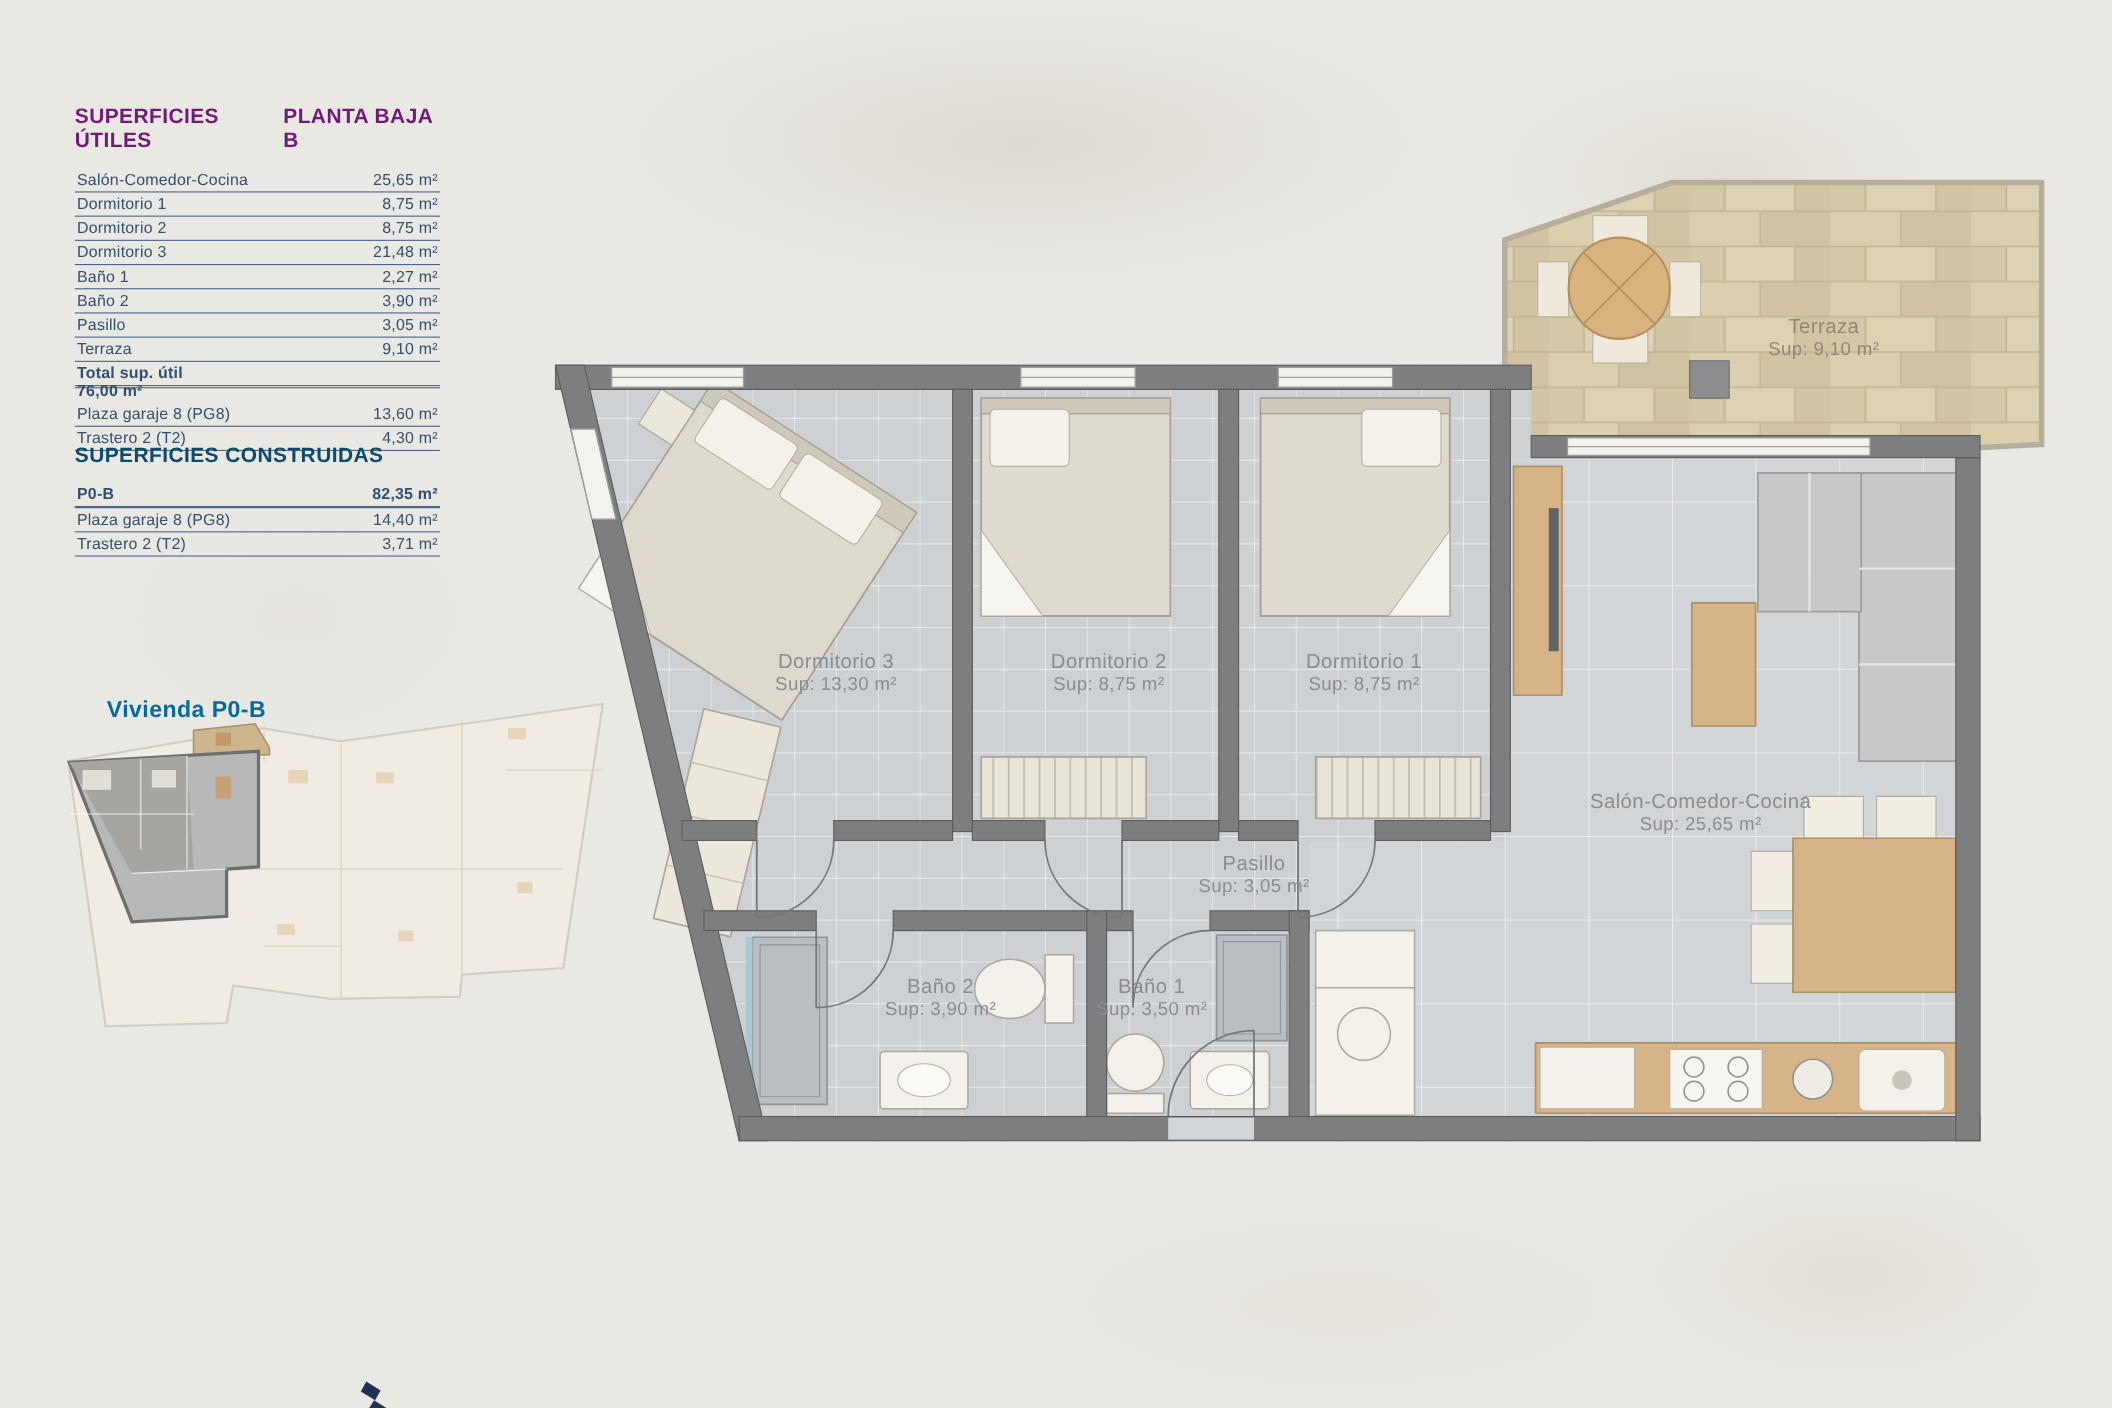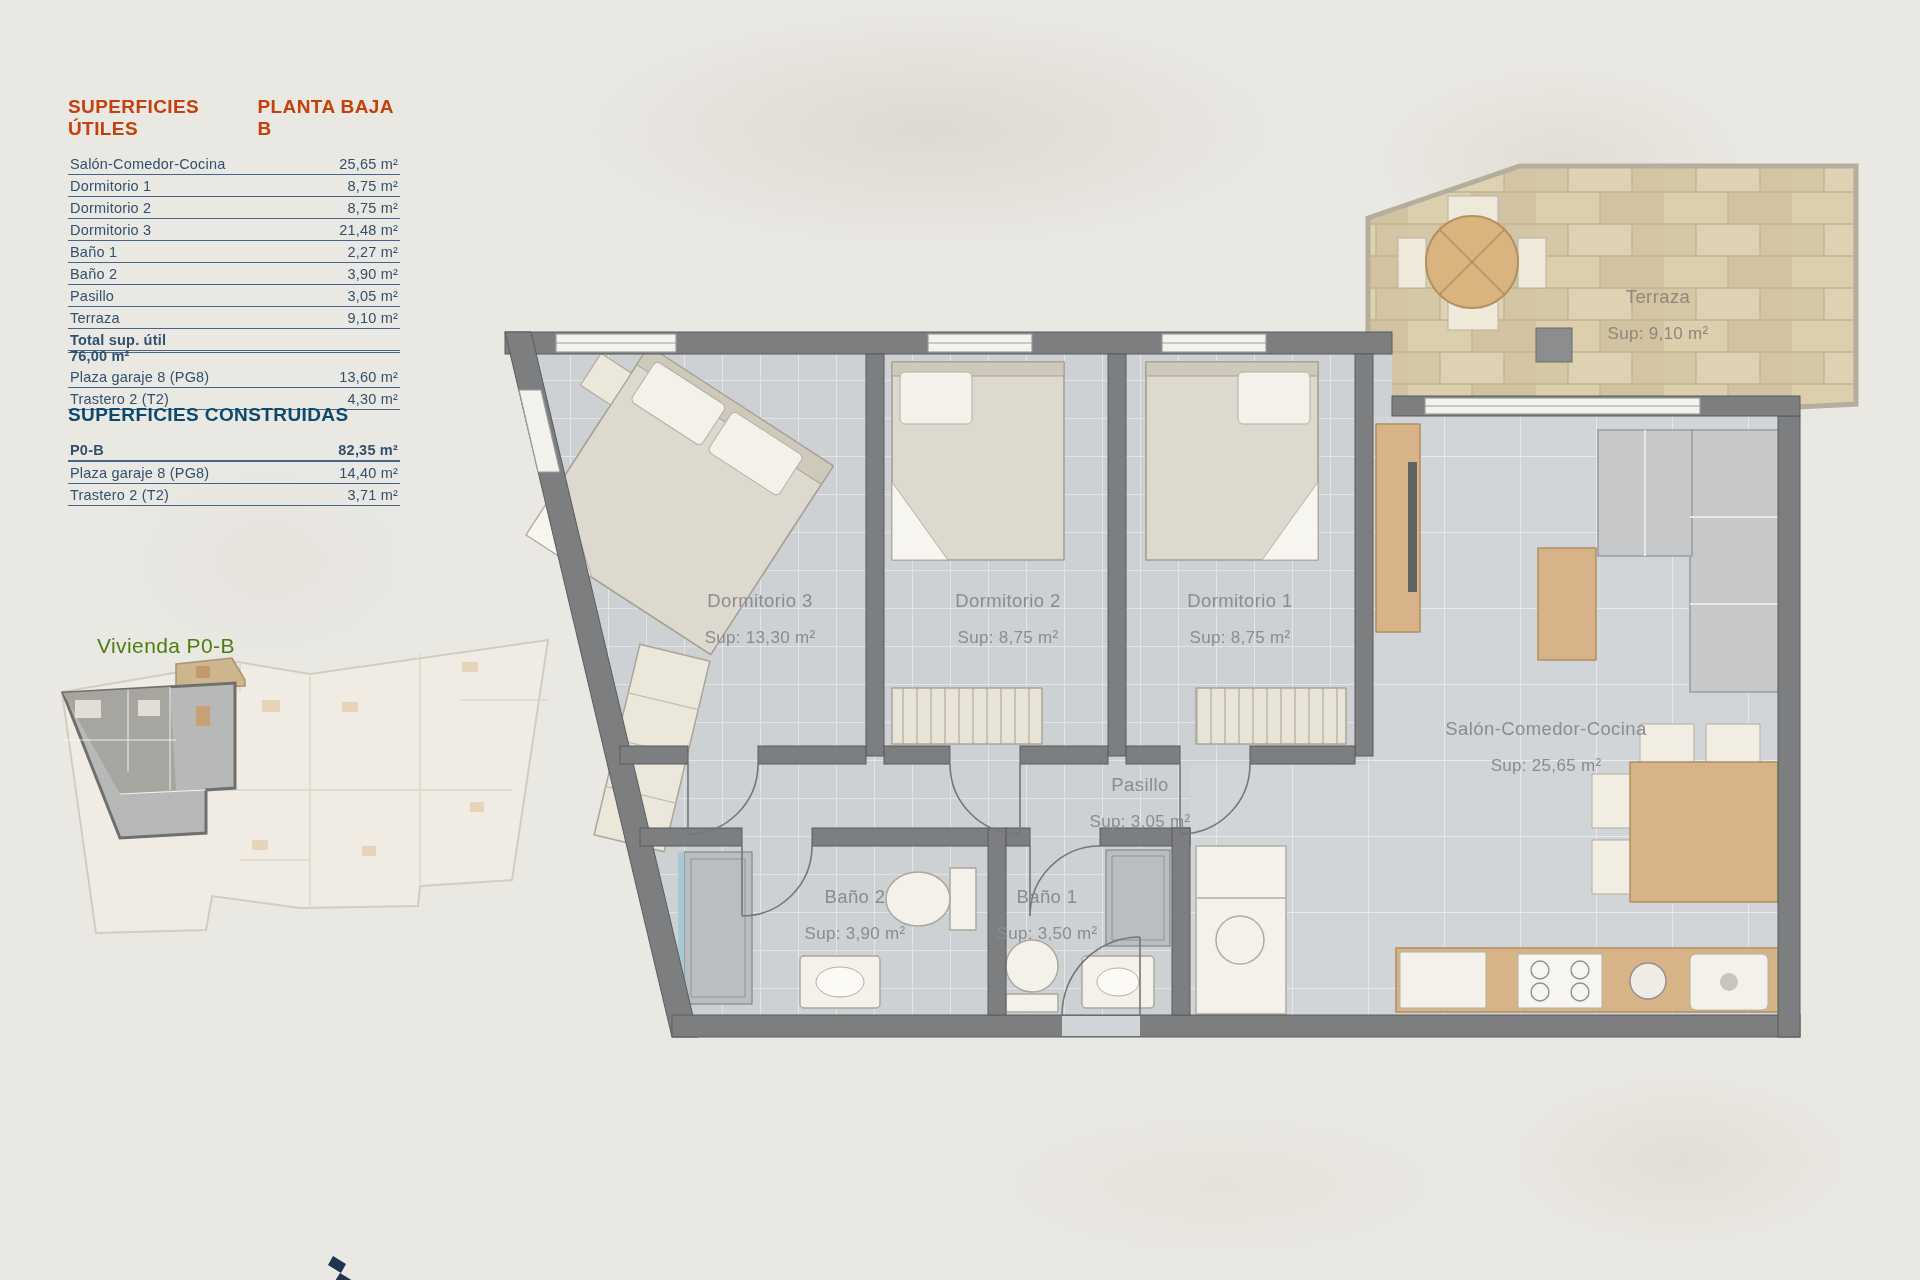--- a/index.html
+++ b/index.html
@@ -3,39 +3,39 @@
 <meta charset="utf-8">
 <style>
   html,body{margin:0;padding:0;background:#d8d6d1;}
   .page{position:relative;width:1920px;height:1280px;background:#eae8e3;overflow:hidden;
         font-family:"Liberation Sans",sans-serif;}
   .blob{position:absolute;pointer-events:none;}
 
   
   .panel{position:absolute;width:332px;}
   .panel-head{display:flex;justify-content:space-between;align-items:flex-end;
-              color:#c2410c;font-weight:bold;font-size:19px;letter-spacing:.4px;}
+              color:#701a75;font-weight:bold;font-size:19px;letter-spacing:.4px;}
   .trows{margin-top:13px;}
   .trow{display:flex;justify-content:space-between;align-items:baseline;
         border-bottom:1px solid #47658c;padding:3px 2px 2px 2px;height:16px;
         font-size:14.5px;color:#31506f;letter-spacing:.2px;}
   .trow.total{font-weight:bold;border-bottom:3px double #47658c;flex-direction:column;}
   .trow.bold{font-weight:bold;border-bottom:2px solid #47658c;}
   .gap{height:13px;}
   .section-title{color:#0c4a6e;font-weight:bold;font-size:19px;letter-spacing:.4px;}
 
   
-  .keyplan-title{position:absolute;left:97px;top:634px;font-size:21px;font-weight:400;
-                 color:#4d7c0f;letter-spacing:.4px;}
+  .keyplan-title{position:absolute;left:97px;top:634px;font-size:21px;font-weight:700;
+                 color:#0369a1;letter-spacing:.4px;}
 
   
   .room-label{position:absolute;transform:translateX(-50%);text-align:center;
               color:#8a8c8d;white-space:nowrap;}
   .room-label .rl-name{font-size:18.5px;letter-spacing:.4px;}
-  .room-label .rl-sup{font-size:17px;margin-top:16px;letter-spacing:.3px;}
+  .room-label .rl-sup{font-size:17px;margin-top:0;letter-spacing:.3px;}
   .room-label.warm{color:#8d887a;}
 
   svg{position:absolute;left:0;top:0;}
 </style>
 </head>
 <body>
 
 <div class="page">
 
   <div class="blob" style="left:430px;top:-40px;width:1000px;height:340px;background:radial-gradient(closest-side,rgba(211,206,197,.55),rgba(211,206,197,0) 72%);"></div>

